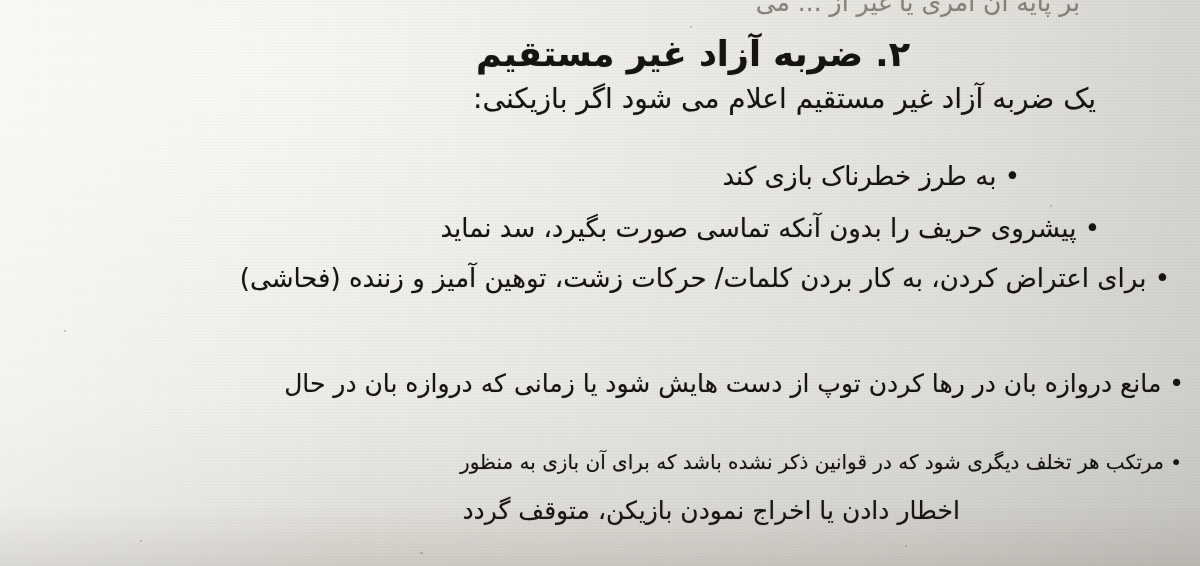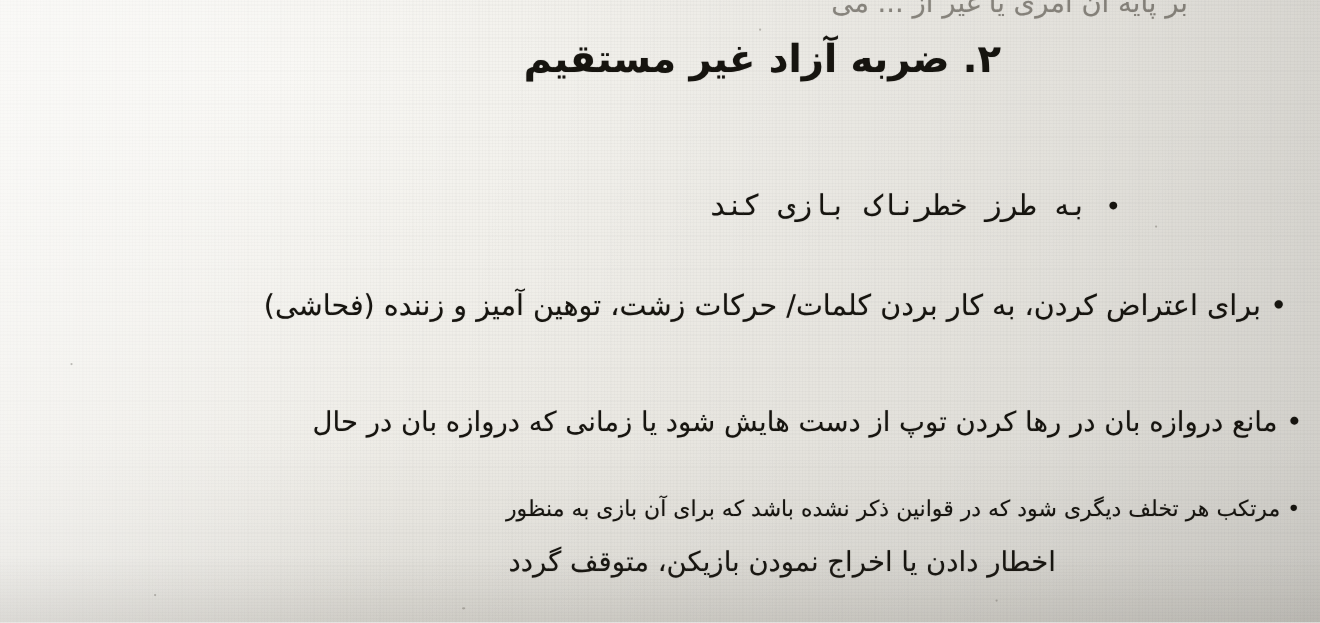--- a/index.html
+++ b/index.html
@@ -83,21 +83,21 @@
   .intro {
     top: 82px;
     right: 104px;
     font-size: 28px;
   }
 
   .bullet {
     font-size: 26px;
     line-height: 1.28;
   }
-  .b1 { top: 172px; right: 180px; font-family: Liberation Mono, monospace; }
+  .b1 { top: 160px; right: 180px; }
   .b2 { top: 212px; right: 100px; }
   .b3 { top: 262px; right: 30px; }
   .b3b { top: 300px; right: 250px; }
   .b4 { top: 368px; right: 16px; font-size: 25px; }
   .b4b { top: 400px; right: 130px; font-size: 25px; }
   .b5 { top: 450px; right: 18px; font-size: 20px; }
   .b5b { top: 495px; right: 240px; font-size: 25px; }
 
   
   .speck {
@@ -111,23 +111,25 @@
 <body>
 
 <div id="page">
 
   <div class="text-layer">
 
     <div class="line cropped-top">بر پایه آن امری یا غیر از ... می</div>
 
     <div class="line heading">۲. ضربه آزاد غیر مستقیم</div>
 
+    <div class="line intro">یک ضربه آزاد غیر مستقیم اعلام می شود اگر بازیکنی:</div>
 
     <div class="line bullet b1">• به طرز خطرناک بازی کند</div>
 
+    <div class="line bullet b2">• پیشروی حریف را بدون آنکه تماسی صورت بگیرد، سد نماید</div>
 
     <div class="line bullet b3">• برای اعتراض کردن، به کار بردن کلمات/ حرکات زشت، توهین آمیز و زننده (فحاشی)</div>
 
     <div class="line bullet b4">• مانع دروازه بان در رها کردن توپ از دست هایش شود یا زمانی که دروازه بان در حال</div>
 
     <div class="line bullet b5">• مرتکب هر تخلف دیگری شود که در قوانین ذکر نشده باشد که برای آن بازی به منظور</div>
     <div class="line bullet b5b">اخطار دادن یا اخراج نمودن بازیکن، متوقف گردد</div>
 
   </div>
 

